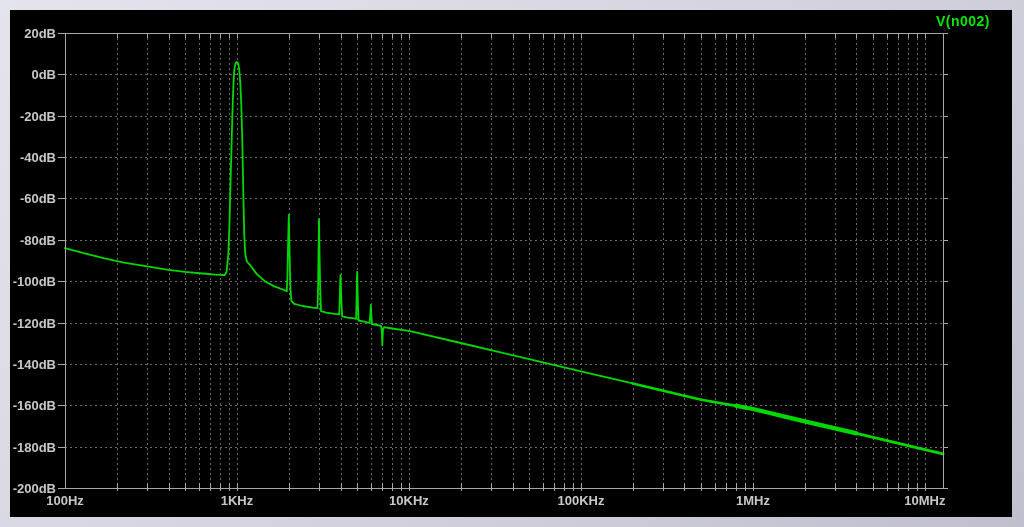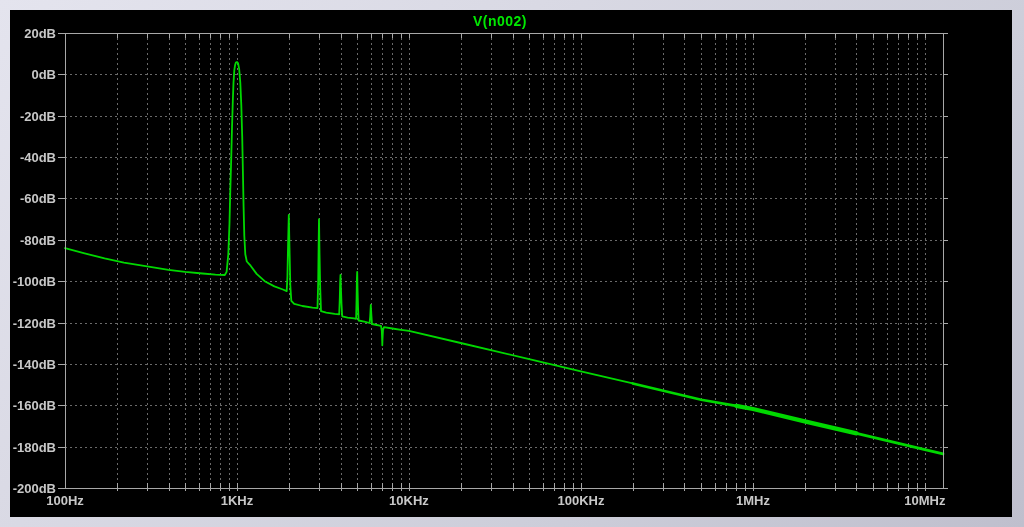--- a/index.html
+++ b/index.html
@@ -6,21 +6,21 @@
   .window{
     position:relative;width:1024px;height:527px;overflow:hidden;
     background:linear-gradient(135deg,#e4e4ee 0%,#d9d9e4 35%,#cccdd9 70%,#bfbfcd 100%);
     font-family:"Liberation Sans",sans-serif;
   }
   .pane{
     position:absolute;left:10px;top:10px;width:1002px;height:507px;
     background:#000000;
   }
   .trace-title{
-    position:absolute;left:0;right:22px;top:3px;text-align:center;
+    position:absolute;left:0;right:22px;top:3px;text-align:right;
     font:bold 14px "Liberation Sans",sans-serif;
     letter-spacing:0.5px;
   }
   svg.plot{position:absolute;left:0;top:0;}
   text.lbl{font:bold 13px "Liberation Sans",sans-serif;}
 </style>
 </head>
 <body>
 
 <div class="window">

